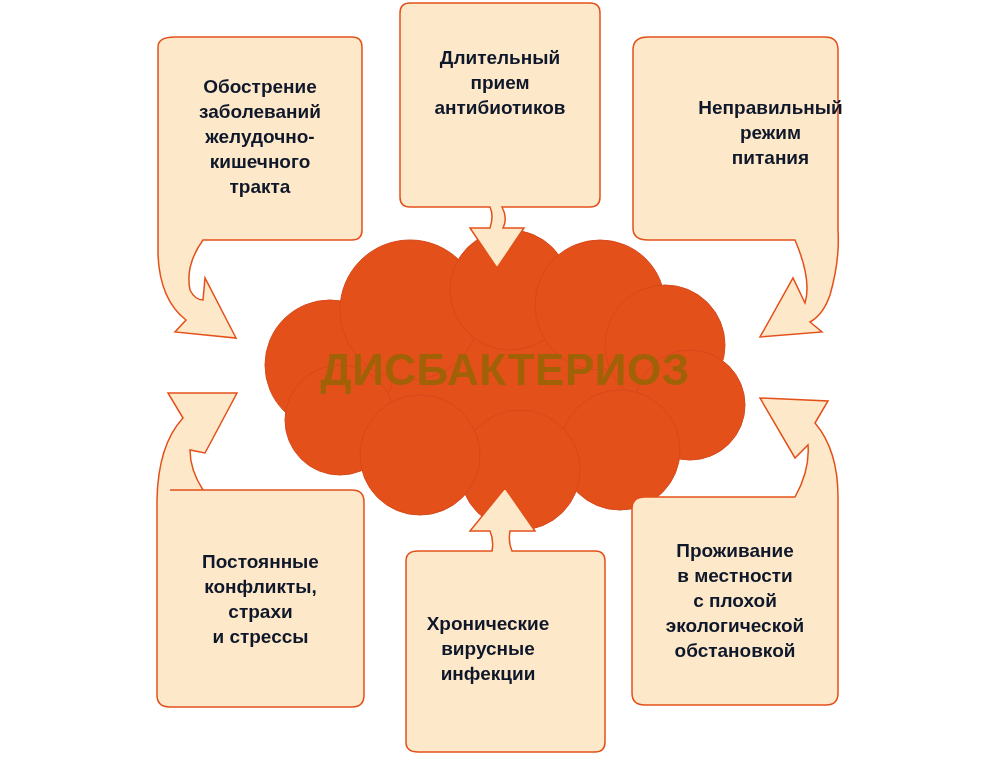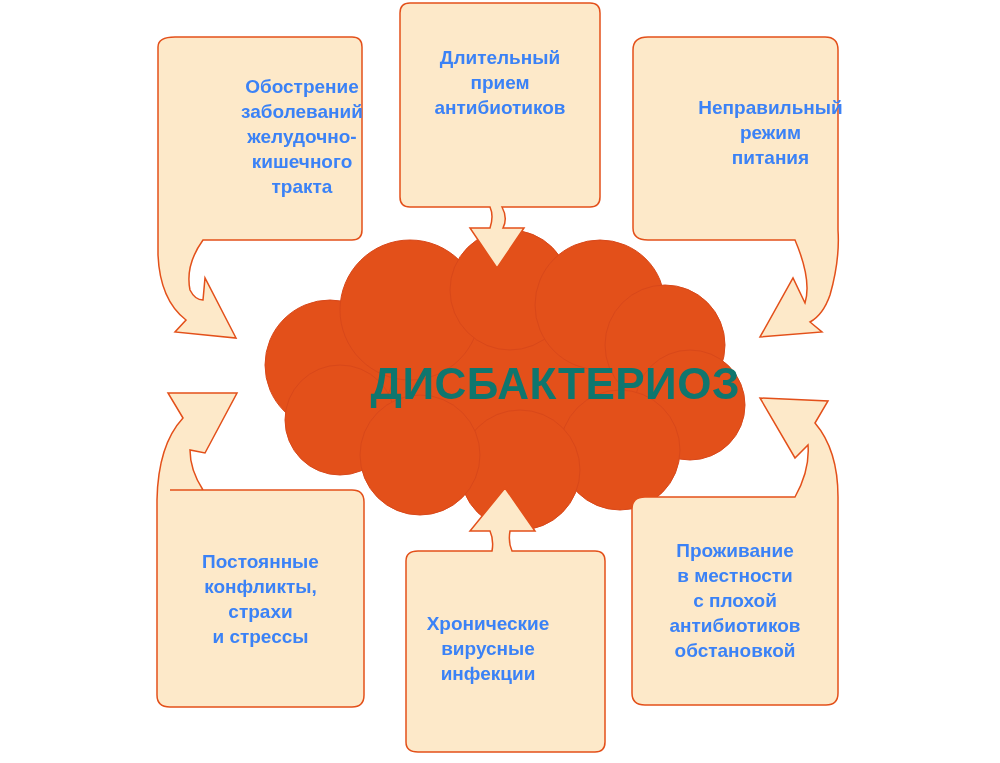--- a/index.html
+++ b/index.html
@@ -1,33 +1,33 @@
 <!DOCTYPE html>
 <html><head>
 <meta charset="utf-8">
 <style>
   html, body { margin: 0; padding: 0; background: #ffffff; }
   body { width: 1000px; height: 763px; position: relative; overflow: hidden;
          font-family: "Liberation Sans", sans-serif; }
   svg.shapes { position: absolute; left: 0; top: 0; width: 1000px; height: 763px; }
   .box-text {
     position: absolute;
-    color: #3b82f6;
+    color: #0f172a;
     font-weight: bold;
     font-size: 19px;
     line-height: 25px;
     text-align: center;
     white-space: pre-line;
     font-family: "Liberation Sans", sans-serif;
   }
   .center-title {
     position: absolute;
-    left: 270px; top: 359px; width: 470px;
-    text-align: right;
-    color: #0f766e;
+    left: 270px; top: 345px; width: 470px;
+    text-align: center;
+    color: #a16207;
     font-weight: bold;
     font-size: 44px;
     letter-spacing: 0.5px;
     font-family: "Liberation Sans", sans-serif;
   }
 </style>
 </head>
 <body>
 
 <svg class="shapes" viewBox="0 0 1000 763" xmlns="http://www.w3.org/2000/svg">
@@ -74,35 +74,35 @@
   </g>
 
   <g fill="#fde9c9" stroke="#e3501a" stroke-width="1.5">
     <path d="M645,497 H795 Q810,470 808,445 L795,458 L760,398 L828,401 L815,423
              Q838,450 838,497 V693 Q838,705 826,705 H645 Q632,705 632,693 V509 Q632,497 645,497 Z"></path>
   </g>
 </svg>
 
 <div class="center-title">ДИСБАКТЕРИОЗ</div>
 
-<div class="box-text" style="left:158px; top:74px; width:204px;padding-left:42px;">Обострение
+<div class="box-text" style="left:158px; top:74px; width:204px;">Обострение
 заболеваний
 желудочно-
 кишечного
 тракта</div>
 <div class="box-text" style="left:400px; top:45px; width:200px;">Длительный
 прием
 антибиотиков</div>
 <div class="box-text" style="left:668px; top:95px; width:205px;">Неправильный
 режим
 питания</div>
 <div class="box-text" style="left:157px; top:549px; width:207px;">Постоянные
 конфликты,
 страхи
 и стрессы</div>
 <div class="box-text" style="left:406px; top:611px; width:164px;">Хронические
 вирусные
 инфекции</div>
 <div class="box-text" style="left:632px; top:538px; width:206px;">Проживание
 в местности
 с плохой
-антибиотиков
+экологической
 обстановкой</div>
 
 </body></html>

